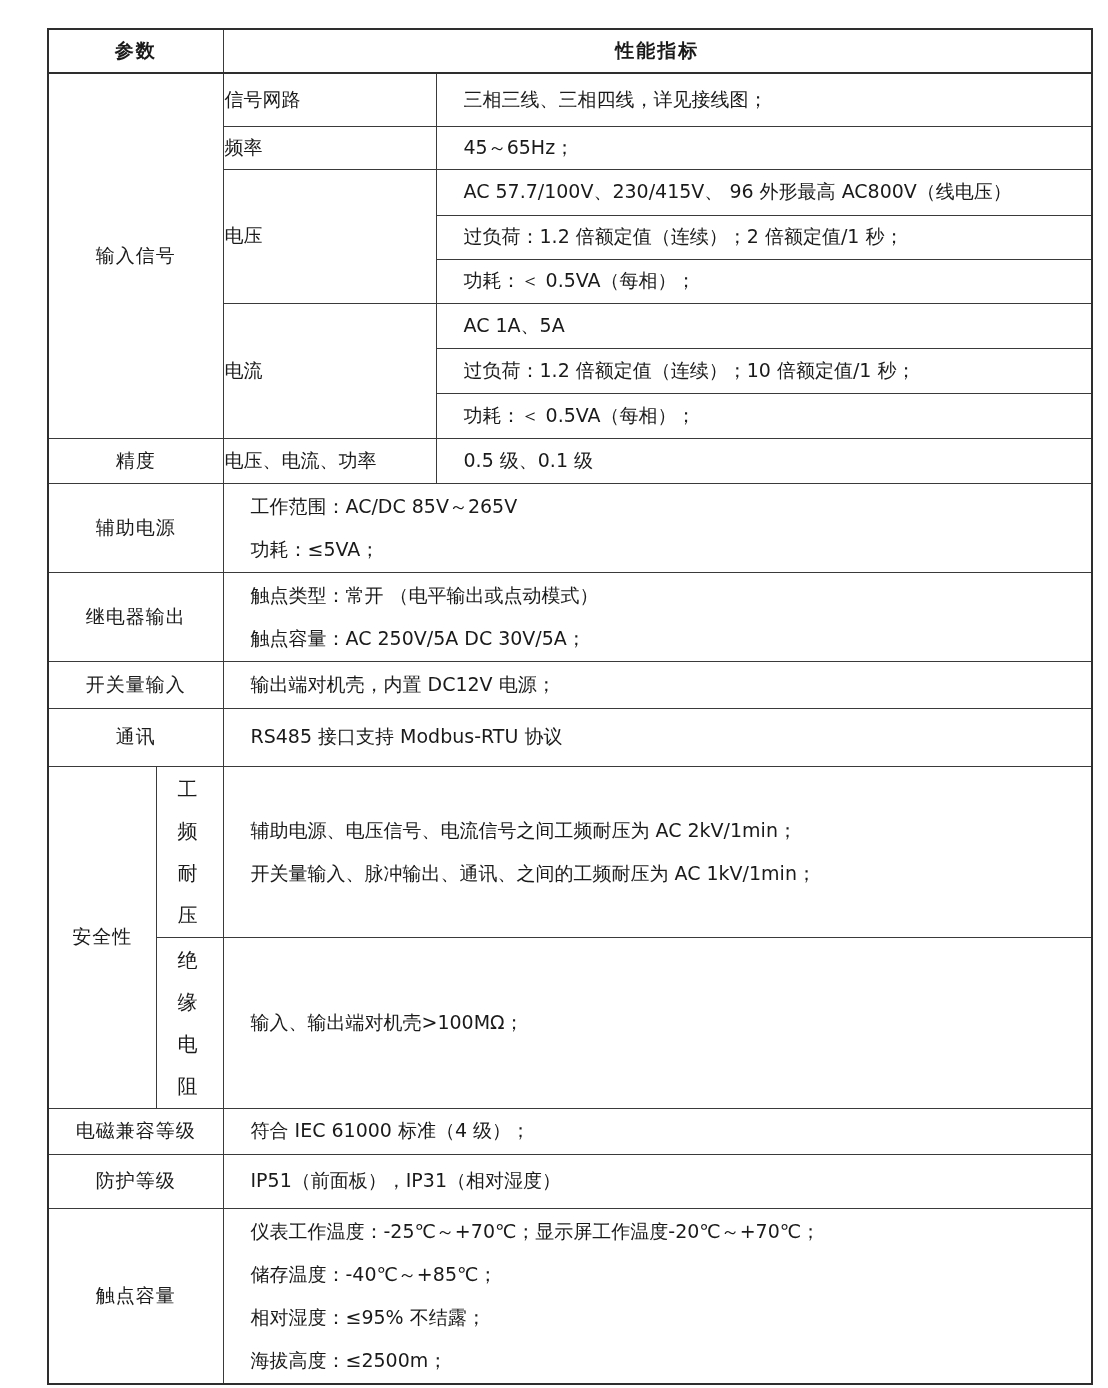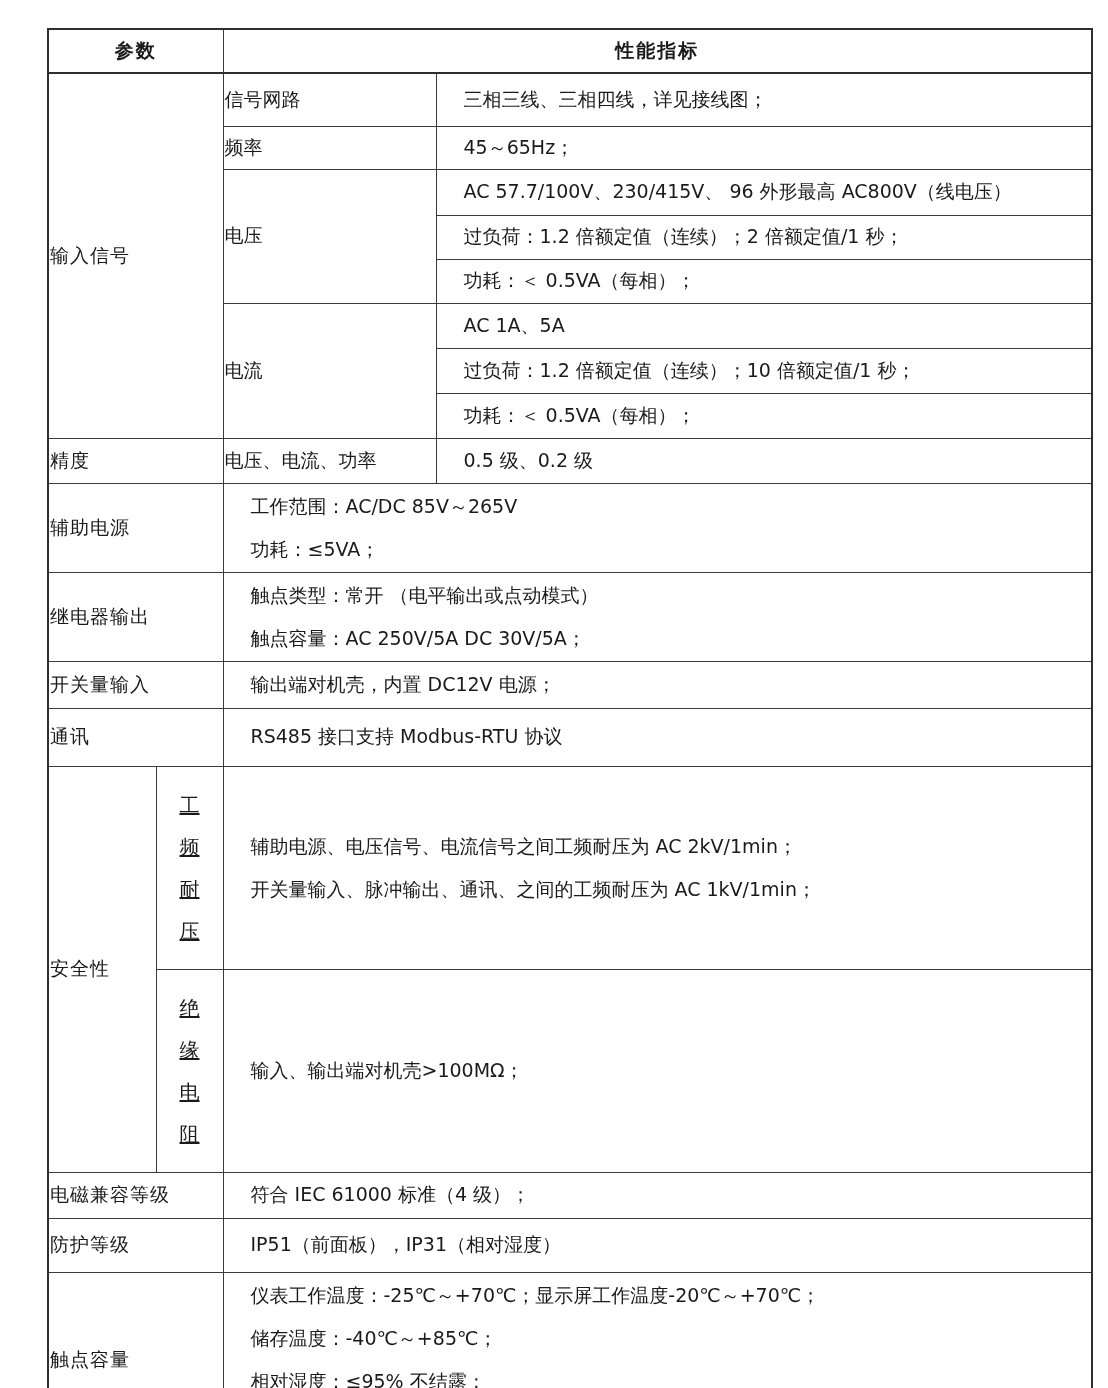--- a/index.html
+++ b/index.html
@@ -32,47 +32,46 @@
     overflow: hidden;
   }
   td.hdr {
     font-size: 28px;
     font-weight: bold;
     text-align: center;
     border-bottom: 2px solid #2e2e2e !important;
     letter-spacing: 2px;
   }
   td.lbl {
-    text-align: left;
+    text-align: center;
     font-size: 20px;
     letter-spacing: 1px;
   }
   td.sub {
     text-align: left;
     font-size: 19px;
   }
   td.val {
     text-align: left;
     padding-left: 27px;
     padding-right: 8px;
   }
   td.val .line {
     line-height: 43px;
   }
   td.vert {
     text-align: center;
   }
   td.vert .vtxt {
     width: 24px;
-    margin: 16px auto;
+    margin: 0 auto;
     word-break: break-all;
     line-height: 42px;
     font-size: 20px;
-    text-align: center;
-    text-decoration: underline;
+    text-align: left;
   }
 </style>
 </head>
 <body>
 
 <div class="page">
   <table class="spec-table">
     <colgroup>
       <col style="width:108px">
       <col style="width:67px">
@@ -112,21 +111,21 @@
     <tr style="height:45px">
       <td class="val">过负荷：1.2 倍额定值（连续）；10 倍额定值/1 秒；</td>
     </tr>
     <tr style="height:45px">
       <td class="val">功耗：＜ 0.5VA（每相）；</td>
     </tr>
 
     <tr style="height:45px">
       <td class="lbl" colspan="2">精度</td>
       <td class="sub">电压、电流、功率</td>
-      <td class="val">0.5 级、0.2 级</td>
+      <td class="val">0.5 级、0.1 级</td>
     </tr>
 
     <tr style="height:88px">
       <td class="lbl" colspan="2">辅助电源</td>
       <td class="val" colspan="2">
         <div class="line">工作范围：AC/DC 85V～265V</div>
         <div class="line">功耗：≤5VA；</div>
       </td>
     </tr>
 

